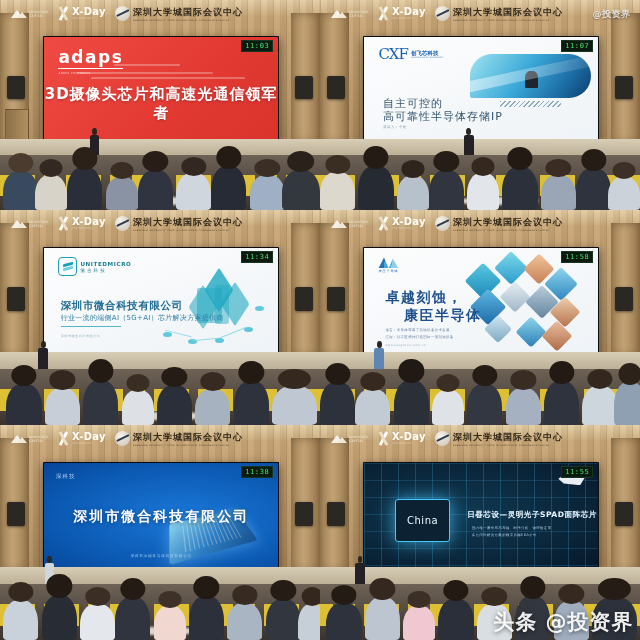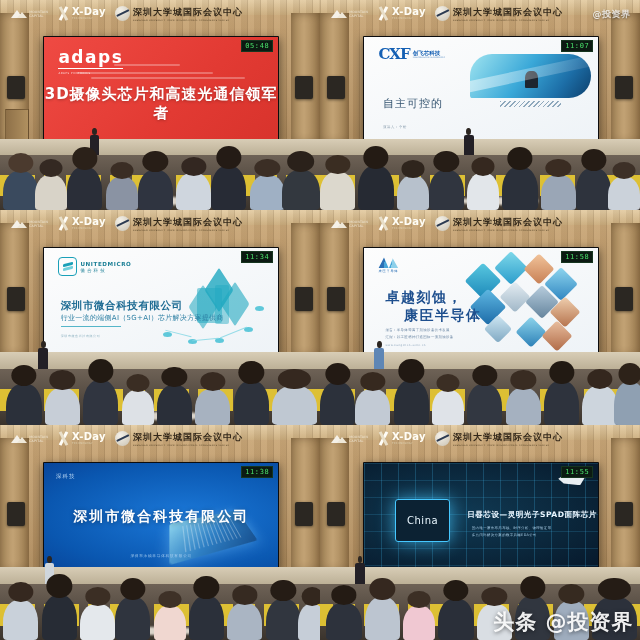--- a/index.html
+++ b/index.html
@@ -117,21 +117,21 @@
   .adaps{position:absolute;left:6%;top:10%;color:#fff;font-size:17px;
      font-weight:bold;letter-spacing:1.5px;border-bottom:1.5px solid #fff;padding-bottom:1px;}
   .adaps-sub{position:absolute;left:6%;top:33%;font-size:2.6px;color:rgba(255,255,255,.8);letter-spacing:.5px;}
   .red-title{position:absolute;left:0;right:0;top:46%;text-align:center;color:#fff;
      font-size:15px;font-weight:bold;letter-spacing:1px;text-shadow:0 1px 3px rgba(0,0,0,.25);}
   .red-sub{position:absolute;left:0;right:0;top:68%;text-align:center;color:#ffe3d8;
      font-size:6.6px;letter-spacing:.4px;}
   .redbar{position:absolute;height:2px;background:rgba(255,255,255,.28);border-radius:2px;}
 
   .cxmt-logo{position:absolute;left:6%;top:8%;display:flex;align-items:center;gap:3px;}
-  .cxmt-mark{font-size:15px;font-weight:bold;color:#1560b4;font-family:"DejaVu Serif",serif;letter-spacing:-1px;}
+  .cxmt-mark{font-size:15px;font-weight:normal;color:#1560b4;font-family:"DejaVu Serif",serif;letter-spacing:-1px;}
   .cxmt-cn{font-size:5.5px;color:#1560b4;font-weight:bold;line-height:1.1;}
   .cxmt-en{font-size:2.2px;color:#5a8dc4;}
   .cxmt-pic{position:absolute;right:3%;top:16%;width:52%;height:42%;
      border-radius:26px 26px 26px 3px;overflow:hidden;
      background:linear-gradient(125deg,#9fe4f0,#3aa8d8 45%,#1d6fa8 75%,#0c3f6c);}
   .cxmt-pic:after{content:"";position:absolute;left:-10%;top:30%;width:130%;height:26%;
      background:linear-gradient(90deg,rgba(255,255,255,.55),rgba(255,255,255,0));transform:rotate(-12deg);}
   .cxmt-person{position:absolute;left:46%;top:40%;width:10%;height:38%;background:#1d2630;border-radius:40% 40% 8% 8%;}
   .cxmt-t1{position:absolute;left:8%;top:56%;font-size:11px;color:#33536f;letter-spacing:1px;}
   .cxmt-t2{position:absolute;left:8%;top:69%;font-size:11px;color:#33536f;letter-spacing:1px;}
@@ -238,21 +238,21 @@
       <div class="screen-wrap">
         <div class="screen">
           <div class="slide s-red">
             <div class="adaps">adaps</div>
             <div class="adaps-sub">ADAPS PHOTONICS</div>
             <div class="redbar" style="left:30%;top:26%;width:28%"></div>
             <div class="redbar" style="left:14%;top:33%;width:58%"></div>
             <div class="redbar" style="left:20%;top:38%;width:66%"></div>
             <div class="red-title">3D摄像头芯片和高速光通信领军者</div>
           </div>
-          <div class="clock">05:48</div>
+          <div class="clock">11:03</div>
         </div>
       </div>
 
       <div class="stage"></div>
       <div class="floor"></div>
       <div class="presenter" style="left:28%">
         <div class="head"></div>
           <div class="body"></div>
       </div>
       <div class="crowd">
@@ -334,20 +334,21 @@
               <div class="cxmt-mark">CXF</div>
               <div>
                 <div class="cxmt-cn">创飞芯科技</div>
                 <div class="cxmt-en">CHUANGFEIXIN TECHNOLOGY</div>
               </div>
             </div>
             <div class="cxmt-pic">
               <div class="cxmt-person"></div>
             </div>
             <div class="cxmt-t1">自主可控的</div>
+            <div class="cxmt-t2">高可靠性半导体存储IP</div>
             <div class="zigzag"></div>
             <div class="cxmt-t3">演讲人：李松</div>
           </div>
           <div class="clock">11:07</div>
         </div>
       </div>
 
       <div class="stage"></div>
       <div class="floor"></div>
       <div class="presenter" style="left:45%">

